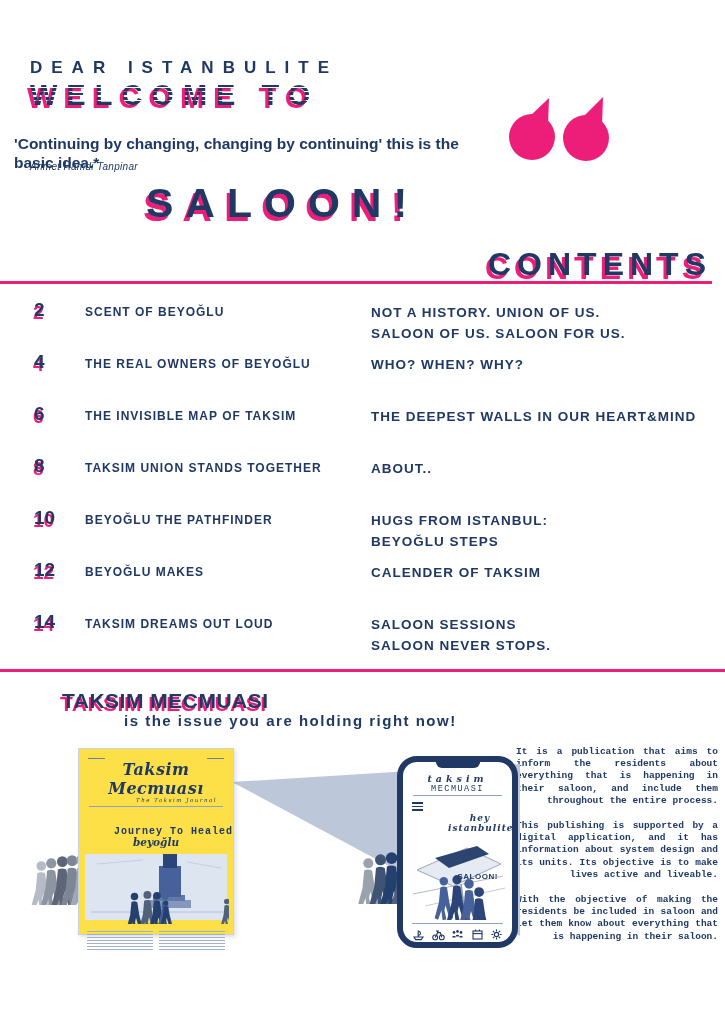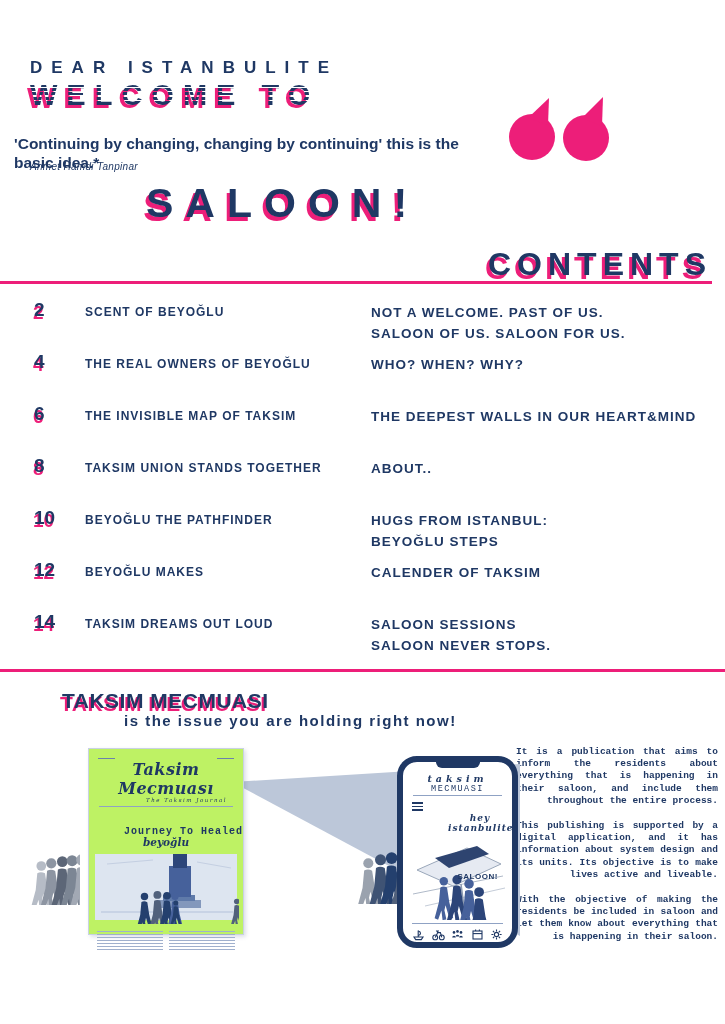--- a/index.html
+++ b/index.html
@@ -39,21 +39,21 @@
   .feature-title{position:absolute;left:62px;top:689px;font-size:21px;font-weight:bold;letter-spacing:.5px;
                  text-shadow:-2px 3px 0 var(--pink);}
   .feature-sub{position:absolute;left:124px;top:712px;font-size:15px;font-weight:bold;letter-spacing:1.5px;}
 
   .beam{position:absolute;left:230px;top:760px;z-index:1;}
   .walkers{position:absolute;z-index:2;}
   .walkers.left{left:0;top:845px;}
   .walkers.right{left:326px;top:842px;}
 
   
-  .cover{position:absolute;left:88px;top:748px;width:156px;height:187px;background:#bef264;z-index:2;
+  .cover{position:absolute;left:78px;top:748px;width:156px;height:187px;background:#fde047;z-index:2;
          border:1px solid #c8d2e2;box-shadow:2px 2px 4px rgba(60,80,120,.18);box-sizing:border-box;}
   .cover-top{display:flex;justify-content:space-between;padding:6px 9px 0;}
   .cover-top .mark{width:17px;height:3px;border-bottom:1px solid #6b82ab;}
   .cover-masthead{text-align:center;font-family:"DejaVu Serif",serif;font-style:italic;font-weight:bold;
                   font-size:16px;margin-top:1px;letter-spacing:.5px;}
   .cover-masthead-sub{text-align:right;padding-right:16px;font-family:"DejaVu Serif",serif;font-style:italic;
                       font-size:5.5px;letter-spacing:1.5px;margin-top:-1px;}
   .cover-rule{margin:3px 10px 2px;border-top:1px solid #8fa2c4;}
   .cover-headline{text-align:right;font-family:"Liberation Mono",monospace;font-weight:bold;
                   font-size:10px;letter-spacing:1px;margin-top:19px;}
@@ -120,21 +120,21 @@
   <div class="quote-attr">Ahmet Hamdi Tanpinar</div>
 
   <div class="saloon">SALOON!</div>
 
   <div class="contents-line"></div>
   <div class="contents-h">CONTENTS</div>
   <div class="toc" id="toc">
       <div class="toc-row">
         <div class="toc-num">2</div>
         <div class="toc-title">SCENT OF BEYOĞLU</div>
-        <div class="toc-desc">NOT A WELCOME. PAST OF US.
+        <div class="toc-desc">NOT A HISTORY. UNION OF US.
 SALOON OF US. SALOON FOR US.</div>
       </div>
       <div class="toc-row">
         <div class="toc-num">4</div>
         <div class="toc-title">THE REAL OWNERS OF BEYOĞLU</div>
         <div class="toc-desc">WHO? WHEN? WHY?</div>
       </div>
       <div class="toc-row">
         <div class="toc-num">6</div>
         <div class="toc-title">THE INVISIBLE MAP OF TAKSIM</div>

